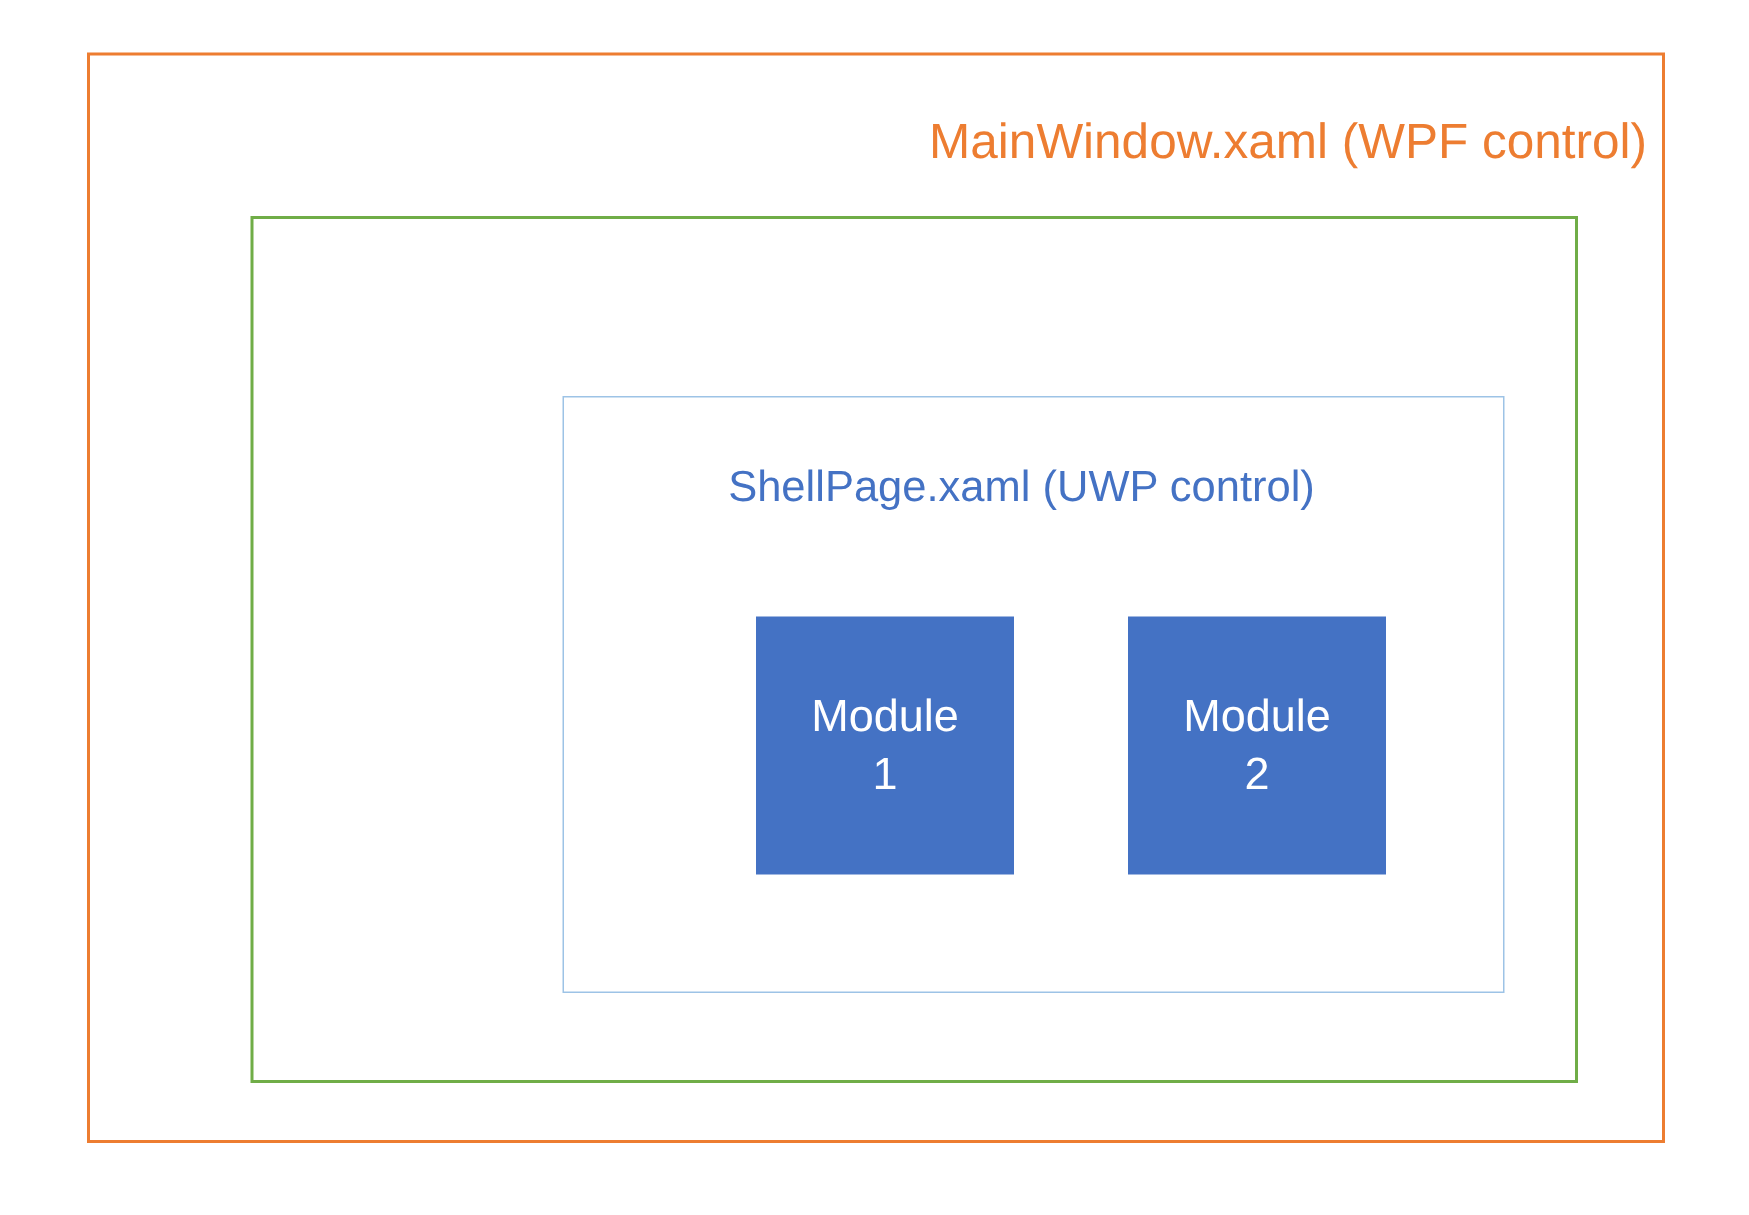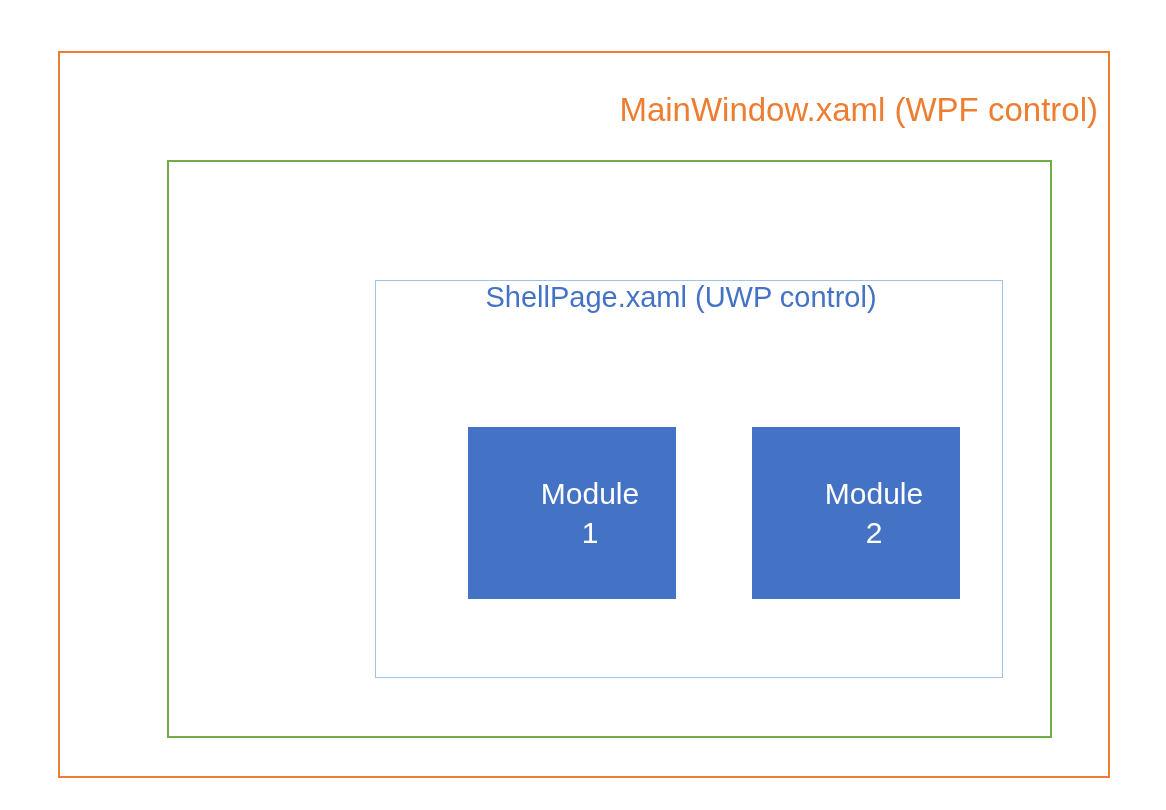--- a/index.html
+++ b/index.html
@@ -11,21 +11,21 @@
   .canvas {
     position: relative;
     width: 1166px;
     height: 810px;
     background: #ffffff;
     overflow: hidden;
   }
   .outer-box {
     position: absolute;
     left: 58px;
-    top: 51px;
+    top: 35px;
     width: 1052px;
     height: 727px;
     border: 2px solid var(--outer-border, #ED7D31);
     box-sizing: border-box;
     background: transparent;
   }
   .outer-label {
     position: absolute;
     top: 38px;
     right: 10px;
@@ -55,20 +55,21 @@
     position: absolute;
     left: 206px;
     top: 118px;
     width: 628px;
     height: 398px;
     border: 1px solid var(--shell-border, #9DC3E6);
     box-sizing: border-box;
     background: transparent;
   }
   .shell-label {
+    margin-top: 44px;
     text-align: center;
     color: var(--shell-text, #4472C4);
     font-size: 29px;
     white-space: nowrap;
     transform: translateX(-8px);
   }
   .modules-row {
     position: absolute;
     top: 146px;
     left: 0;
@@ -83,21 +84,20 @@
     height: 172px;
     background: var(--module-fill, #4472C4);
     color: var(--module-text, #FFFFFF);
     display: flex;
     flex-direction: column;
     align-items: center;
     justify-content: center;
     font-size: 30px;
     line-height: 1.3;
     text-align: center;
-    padding-left: 36px;
   }
 </style>
 </head>
 <body>
 
 <div class="canvas">
 
   <div class="outer-box">
     <div class="outer-label">MainWindow.xaml (WPF control)</div>
 

